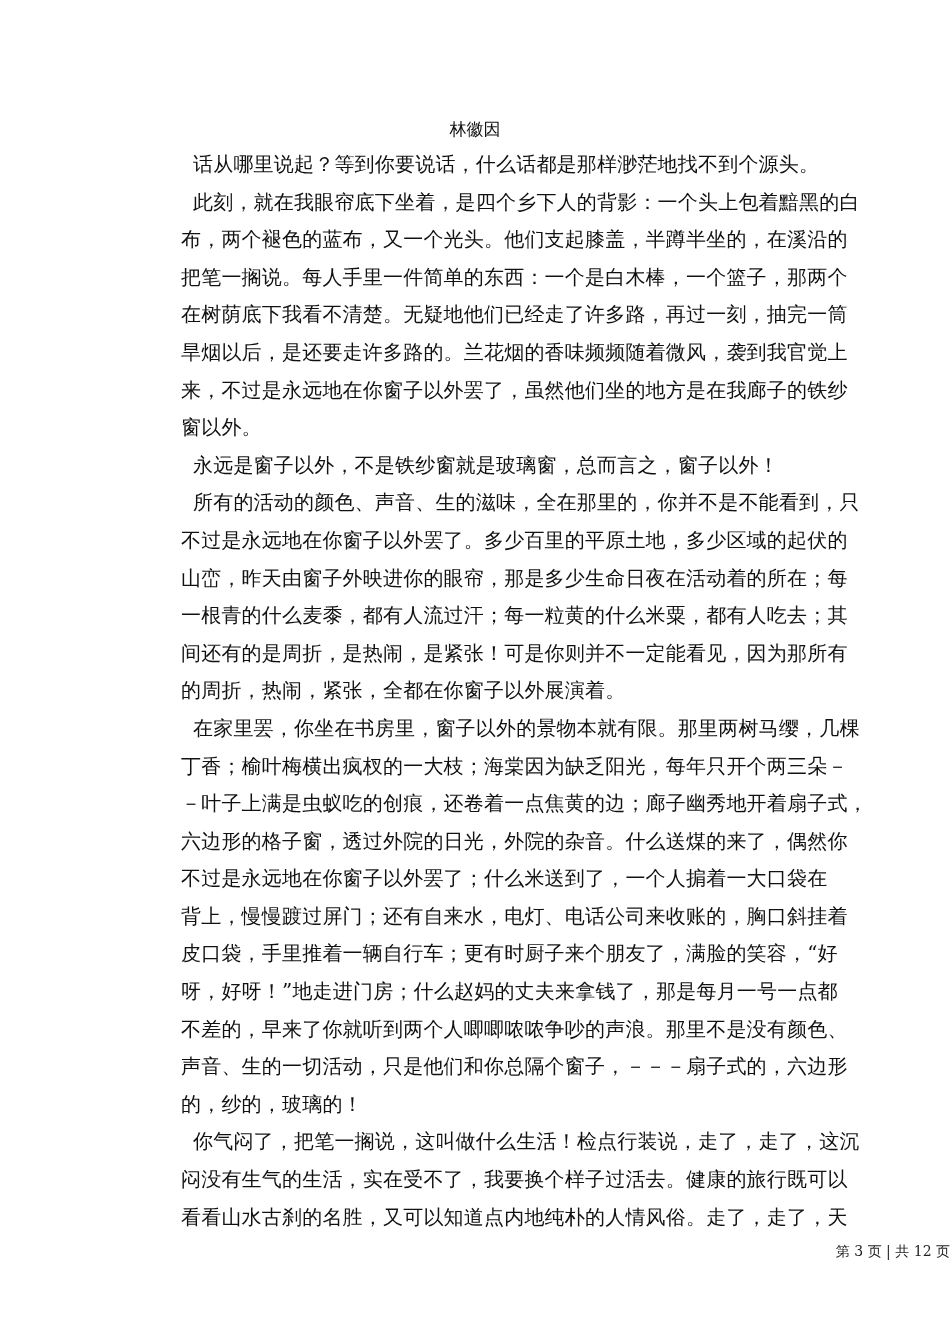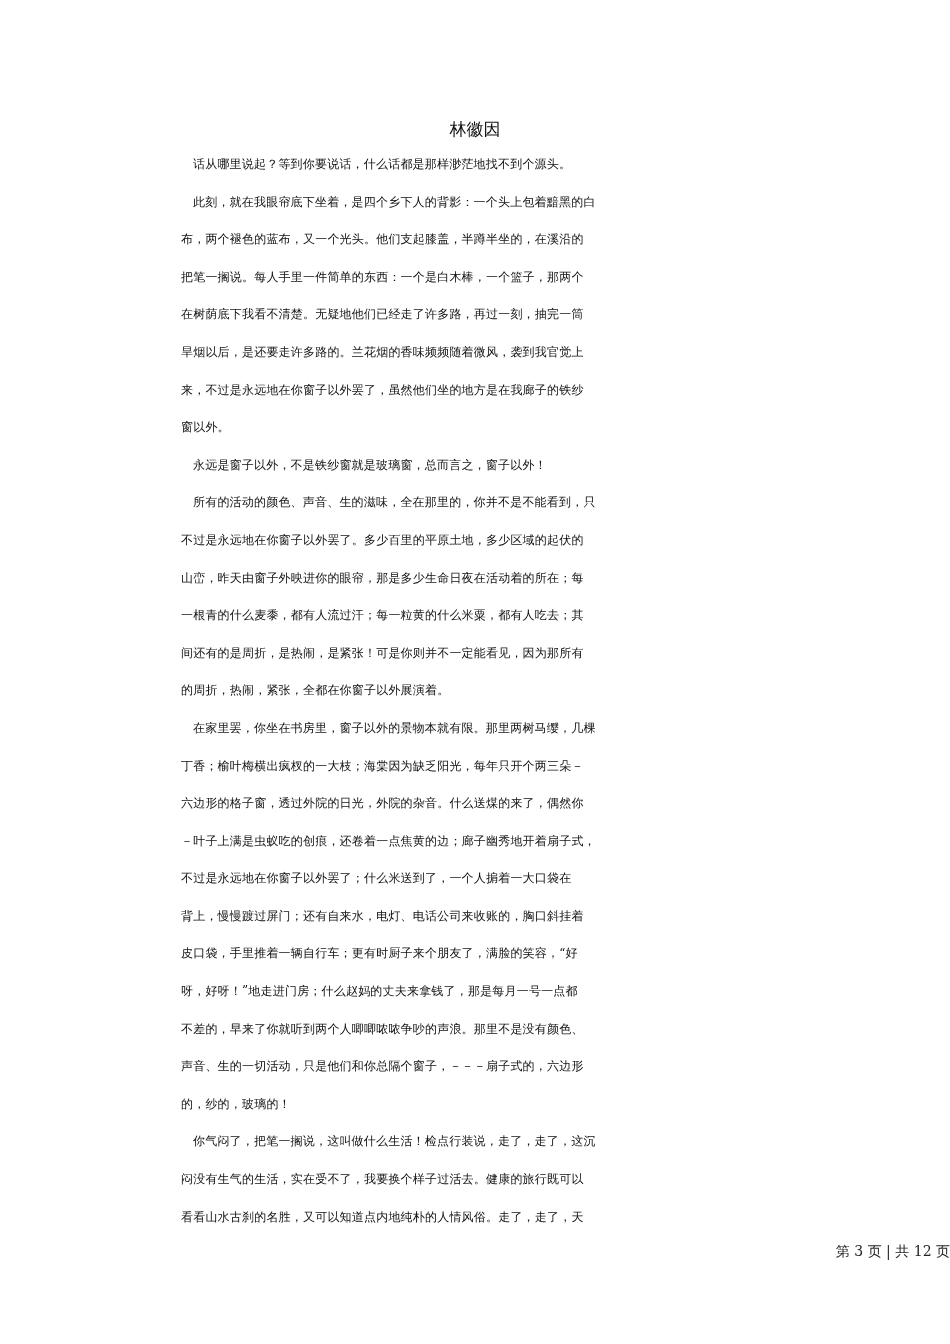--- a/index.html
+++ b/index.html
@@ -2,21 +2,21 @@
 <html><head>
 <meta charset="utf-8">
 <style>
   html, body { margin: 0; padding: 0; background: #ffffff; }
   body { width: 950px; height: 1344px; position: relative; overflow: hidden;
          font-family: "DejaVu Serif", "Liberation Serif", serif; color: #111; }
   .page { position: absolute; left: 0; top: 0; width: 950px; height: 1008px; background: #fff; }
   .title { position: absolute; top: 117px; left: 0; width: 950px; text-align: center;
            font-size: 17px; line-height: 24px; }
   .body-text { position: absolute; left: 169px; top: 146px; width: 650px; }
-  .para { margin: 0; font-size: 12px; line-height: 37.6px; text-indent: 12px;
+  .para { margin: 0; font-size: 20px; line-height: 37.6px; text-indent: 12px;
           letter-spacing: 0.2px; word-break: break-all; text-align: justify; }
   .line { display: block; white-space: nowrap; }
   .line.indent { padding-left: 12px; }
   .footer { position: absolute; top: 1243px; left: 0; width: 950px; text-align: right;
             font-size: 14px; color: #222; font-family: "DejaVu Serif", serif; }
 </style>
 </head>
 <body>
 
 <div class="page">
@@ -42,22 +42,22 @@
       <span class="line indent">所有的活动的颜色、声音、生的滋味，全在那里的，你并不是不能看到，只</span>
       <span class="line">不过是永远地在你窗子以外罢了。多少百里的平原土地，多少区域的起伏的</span>
       <span class="line">山峦，昨天由窗子外映进你的眼帘，那是多少生命日夜在活动着的所在；每</span>
       <span class="line">一根青的什么麦黍，都有人流过汗；每一粒黄的什么米粟，都有人吃去；其</span>
       <span class="line">间还有的是周折，是热闹，是紧张！可是你则并不一定能看见，因为那所有</span>
       <span class="line">的周折，热闹，紧张，全都在你窗子以外展演着。</span>
     </div>
     <div class="para">
       <span class="line indent">在家里罢，你坐在书房里，窗子以外的景物本就有限。那里两树马缨，几棵</span>
       <span class="line">丁香；榆叶梅横出疯杈的一大枝；海棠因为缺乏阳光，每年只开个两三朵－</span>
+      <span class="line">－叶子上满是虫蚁吃的创痕，还卷着一点焦黄的边；廊子幽秀地开着扇子式，</span>
       <span class="line">六边形的格子窗，透过外院的日光，外院的杂音。什么送煤的来了，偶然你</span>
-      <span class="line">－叶子上满是虫蚁吃的创痕，还卷着一点焦黄的边；廊子幽秀地开着扇子式，</span>
       <span class="line">不过是永远地在你窗子以外罢了；什么米送到了，一个人掮着一大口袋在</span>
       <span class="line">背上，慢慢踱过屏门；还有自来水，电灯、电话公司来收账的，胸口斜挂着</span>
       <span class="line">皮口袋，手里推着一辆自行车；更有时厨子来个朋友了，满脸的笑容，“好</span>
       <span class="line">呀，好呀！”地走进门房；什么赵妈的丈夫来拿钱了，那是每月一号一点都</span>
       <span class="line">不差的，早来了你就听到两个人唧唧哝哝争吵的声浪。那里不是没有颜色、</span>
       <span class="line">声音、生的一切活动，只是他们和你总隔个窗子，－－－扇子式的，六边形</span>
       <span class="line">的，纱的，玻璃的！</span>
     </div>
     <div class="para">
       <span class="line indent">你气闷了，把笔一搁说，这叫做什么生活！检点行装说，走了，走了，这沉</span>

